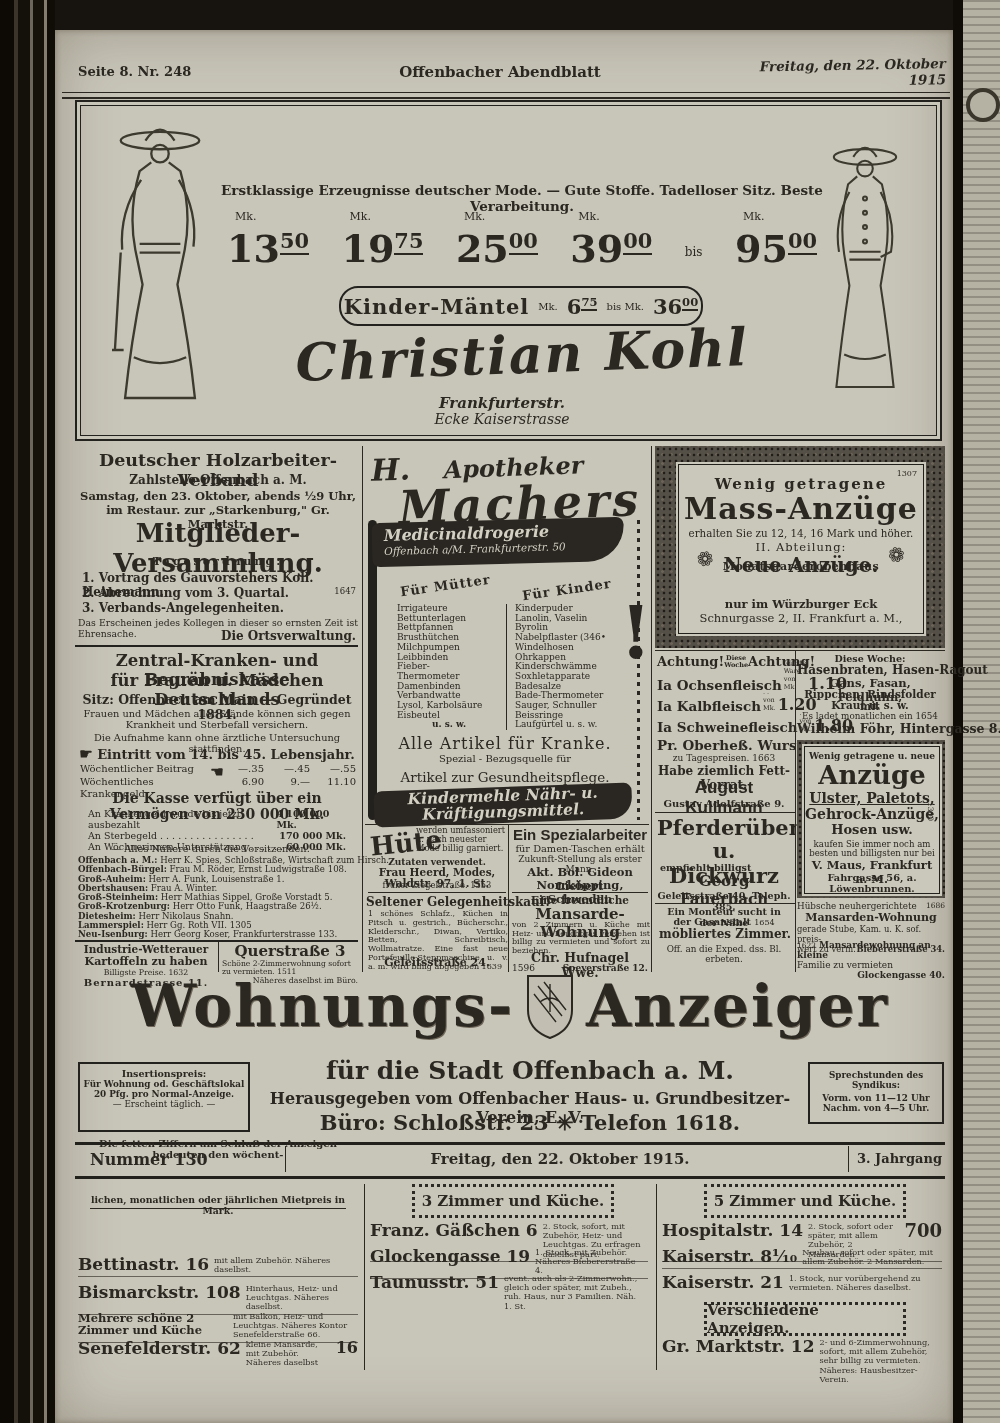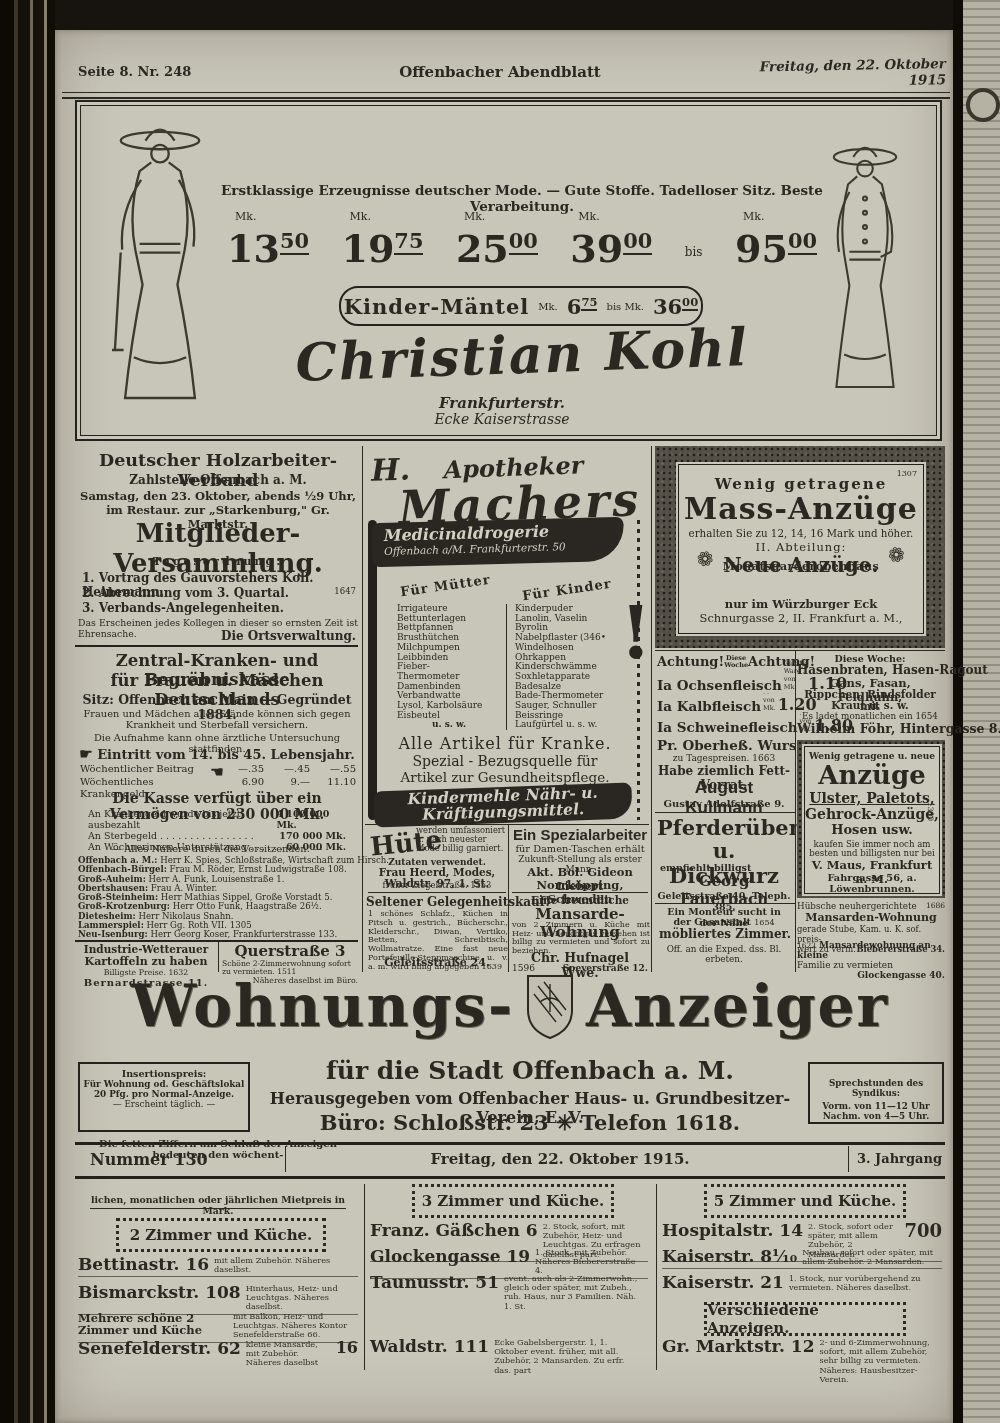--- a/index.html
+++ b/index.html
@@ -245,21 +245,21 @@
   <span>Kinderschwämme</span>
       <span>Soxhletapparate</span>
       <span>Badesalze</span>
   <span>Bade-Thermometer</span>
       <span>Sauger, Schnuller</span>
       <span>Beissringe</span>
   <span>Laufgürtel u. s. w.</span>
 </div>
 <div class="abs fk" style="left:620px;top:598px;font-size:72px;line-height:70px;color:#2a2722;">!</div>
 <div class="abs cen" style="left:380px;top:734px;width:250px;font-size:16px;letter-spacing:1px;">Alle Artikel für Kranke.</div>
-<div class="abs cen" style="left:380px;top:753px;width:250px;font-size:14px;">Spezial - Bezugsquelle für</div>
+<div class="abs cen" style="left:380px;top:753px;width:250px;font-size:10px;">Spezial - Bezugsquelle für</div>
 <div class="abs cen" style="left:380px;top:769px;width:250px;font-size:13.5px;">Artikel zur Gesundheitspflege.</div>
 <div class="abs banner-dark cen" style="left:374px;top:787px;width:258px;height:36px;border-radius:8px 8px 22px 8px;transform:rotate(-2deg);padding-top:1px;box-sizing:border-box;">
   <div class="it fk" style="font-size:15.5px;line-height:16px;">Kindermehle Nähr- u.</div>
   <div class="it fk" style="font-size:15.5px;line-height:16px;">Kräftigungsmittel.</div>
 </div>
 
 <div class="abs hl" style="left:365px;top:824px;width:284px;"></div>
 <div class="abs vl" style="left:508px;top:824px;height:148px;"></div>
 
 <div class="abs fk" style="left:370px;top:828px;font-size:26px;transform:rotate(-6deg);">Hüte</div>
@@ -405,42 +405,39 @@
 </div>
 <div class="abs box" style="left:78px;top:1062px;width:172px;height:70px;padding-top:4px;box-sizing:border-box;">
   <div class="fk cen" style="font-size:9.5px;">Insertionspreis:</div>
   <div class="fk cen" style="font-size:8.8px;">Für Wohnung od. Geschäftslokal</div>
   <div class="fk cen" style="font-size:8.8px;">20 Pfg. pro Normal-Anzeige.</div>
   <div class="cen" style="font-size:8.8px;">— Erscheint täglich. —</div>
 </div>
 <div class="abs fk cen" style="left:270px;top:1056px;width:520px;font-size:25px;">für die Stadt Offenbach a. M.</div>
 <div class="abs fk cen" style="left:250px;top:1089px;width:560px;font-size:16px;">Herausgegeben vom Offenbacher Haus- u. Grundbesitzer-Verein, E. V.</div>
 <div class="abs fk cen" style="left:270px;top:1110px;width:520px;font-size:21px;">Büro: Schloßstr. 23  ✳  Telefon 1618.</div>
-<div class="abs box" style="left:808px;top:1062px;width:136px;height:62px;padding-top:14px;box-sizing:border-box;">
+<div class="abs box" style="left:808px;top:1062px;width:136px;height:62px;padding-top:6px;box-sizing:border-box;">
   <div class="fk cen" style="font-size:8.8px;">Sprechstunden des Syndikus:</div>
   <div class="fk cen" style="font-size:8.8px;margin-top:3px;">Vorm. von 11—12 Uhr</div>
   <div class="fk cen" style="font-size:8.8px;">Nachm. von 4—5 Uhr.</div>
 </div>
 <div class="abs bar" style="left:75px;top:1142px;width:870px;"></div>
 <div class="abs fk" style="left:90px;top:1150px;font-size:16px;">Nummer 130</div>
 <div class="abs vl" style="left:285px;top:1146px;height:26px;"></div>
 <div class="abs fk cen" style="left:300px;top:1150px;width:520px;font-size:15px;">Freitag, den 22. Oktober 1915.</div>
 <div class="abs vl" style="left:848px;top:1146px;height:26px;"></div>
 <div class="abs fk rt" style="left:852px;top:1151px;width:90px;font-size:13px;">3. Jahrgang</div>
 <div class="abs bar" style="left:75px;top:1176px;width:870px;"></div>
 
 <div class="abs vl" style="left:364px;top:1184px;height:186px;"></div>
 <div class="abs vl" style="left:656px;top:1184px;height:186px;"></div>
 
 <div class="abs fk cen" style="left:78px;top:1138px;width:280px;font-size:10px;">Die fetten Ziffern am Schluß der Anzeigen bedeuten den wöchent-</div>
 <div class="abs fk cen" style="left:78px;top:1194px;width:280px;font-size:9.3px;">lichen, monatlichen oder jährlichen Mietpreis in Mark.</div>
 <div class="abs hl" style="left:90px;top:1208px;width:256px;"></div>
-<div class="abs dotbox" style="left:116px;top:1218px;width:204px;height:28px;">
-  <span class="fk" style="font-size:15px;">2 Zimmer und Küche.</span>
-</div>
 <div class="entry" style="left:78px;top:1256px;width:280px;">
   <span class="street">Bettinastr. 16</span>
       <span class="detail">mit allem Zubehör.  Näheres daselbst.</span>
       <span class="price"></span>
 </div>
 <div class="entry" style="left:78px;top:1284px;width:280px;">
   <span class="street">Bismarckstr. 108</span>
       <span class="detail">Hinterhaus, Heiz- und Leuchtgas.  Näheres daselbst.</span>
       <span class="price"></span>
 </div>
@@ -466,25 +463,20 @@
 <div class="entry" style="left:370px;top:1248px;width:278px;">
   <span class="street">Glockengasse 19</span>
       <span class="detail">1. Stock, mit Zubehör.  Näheres Biebererstraße 4.</span>
       <span class="price"></span>
 </div>
 <div class="entry" style="left:370px;top:1274px;width:278px;border-bottom:none;">
   <span class="street">Taunusstr. 51</span>
       <span class="detail">event. auch als 2-Zimmerwohn., gleich oder später, mit Zubeh., ruh. Haus, nur 3 Familien. Näh. 1. St.</span>
       <span class="price"></span>
 </div>
-<div class="entry" style="left:370px;top:1338px;width:278px;border-bottom:none;">
-  <span class="street">Waldstr. 111</span>
-      <span class="detail">Ecke Gabelsbergerstr. 1, 1. Oktober event. früher, mit all. Zubehör, 2 Mansarden.  Zu erfr. das. part</span>
-      <span class="price"></span>
-</div>
 
 <div class="abs dotbox" style="left:704px;top:1184px;width:196px;height:28px;">
   <span class="fk" style="font-size:15px;">5 Zimmer und Küche.</span>
 </div>
 <div class="entry" style="left:662px;top:1222px;width:280px;">
   <span class="street">Hospitalstr. 14</span>
       <span class="detail">2. Stock, sofort oder später, mit allem Zubehör, 2 Mansarden</span>
       <span class="price" style="font-size:18px;">700</span>
 </div>
 <div class="entry" style="left:662px;top:1248px;width:280px;">

